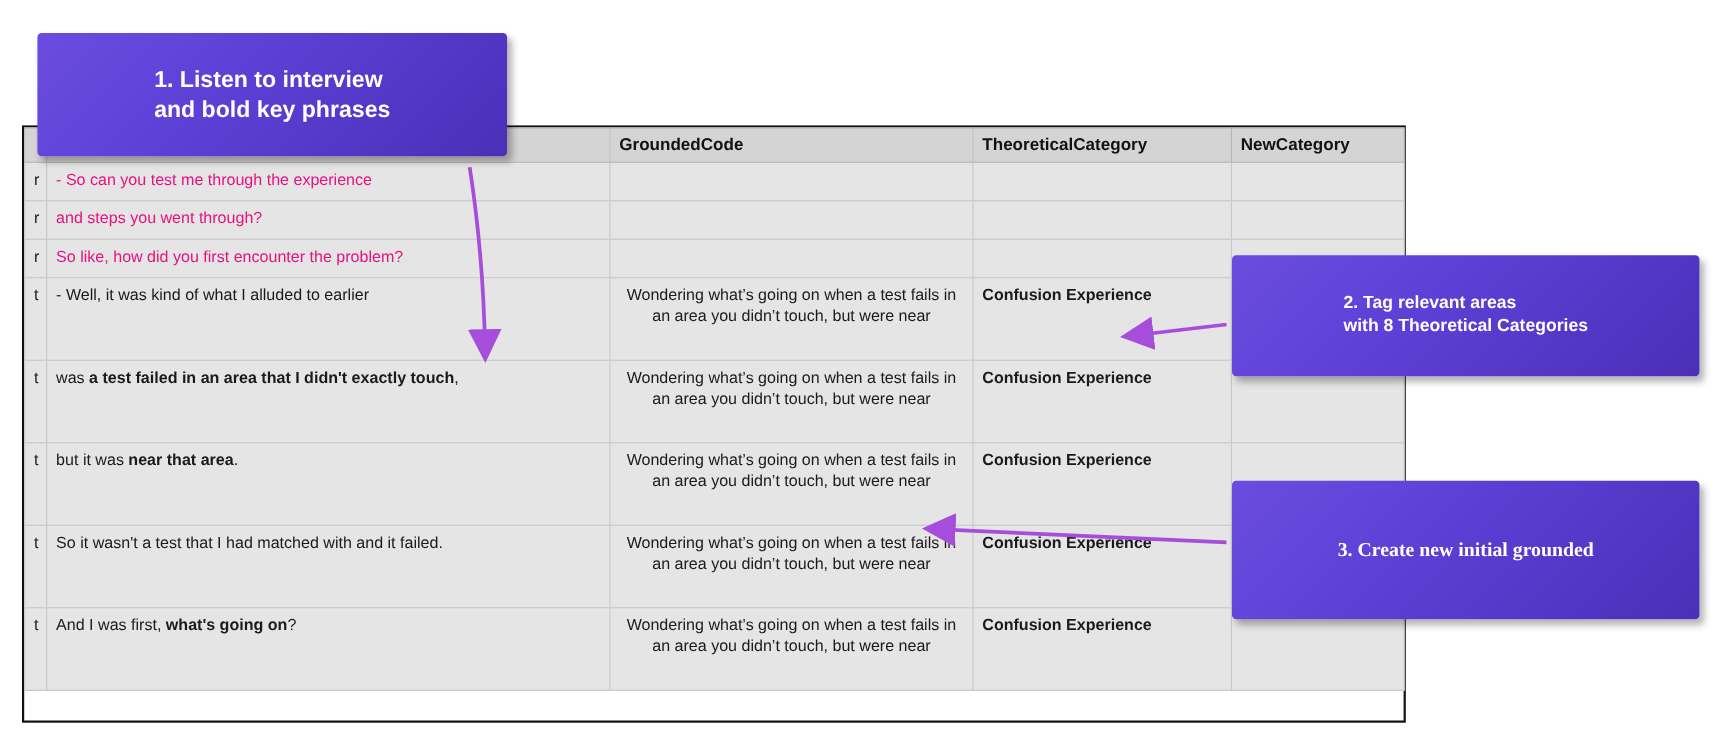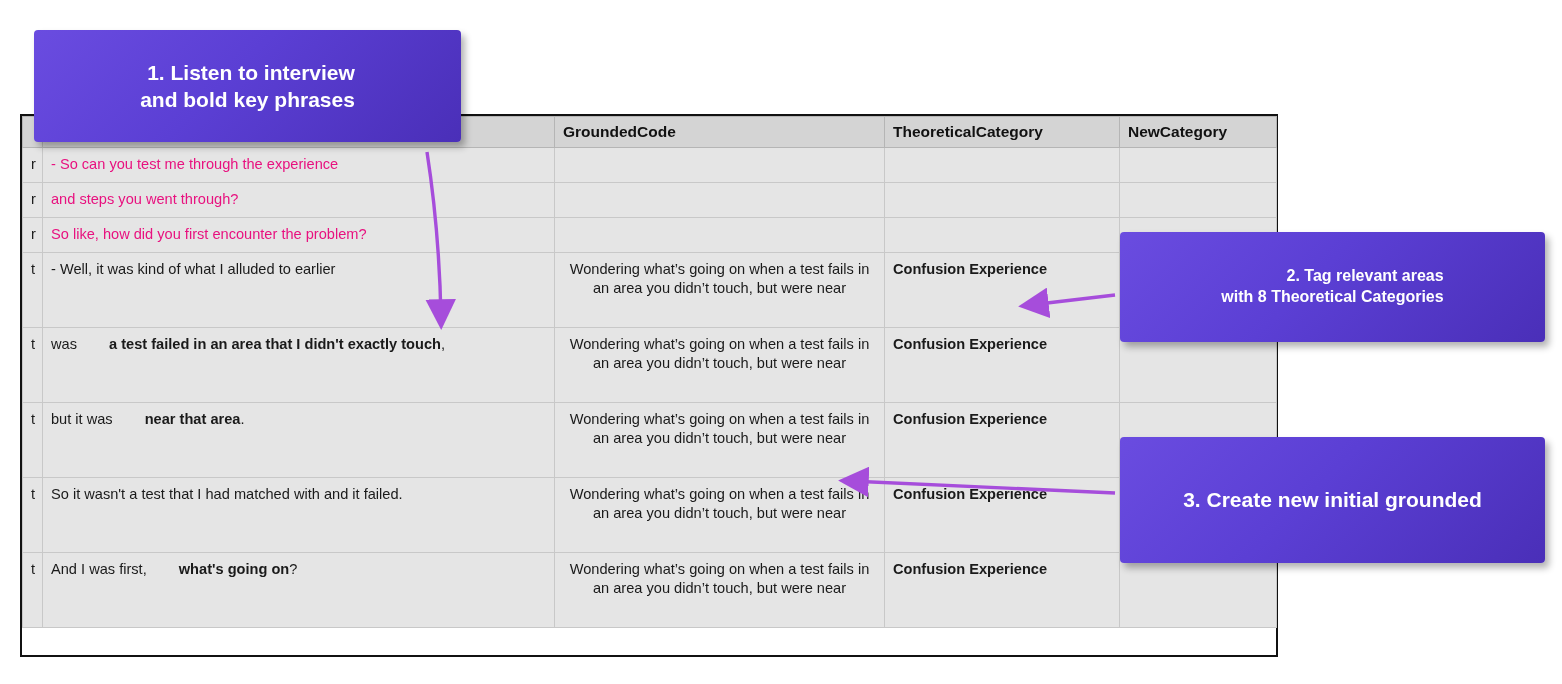--- a/index.html
+++ b/index.html
@@ -65,33 +65,33 @@
     color: #e8117f;
     font-size: 14.6px;
     padding: 7px 2px 7px 4px;
     text-align: left;
     white-space: nowrap;
   }
   td.speaker.dark { color: #1a1a1a; }
   td.text.pink { color: #e8117f; }
   td.theo { font-weight: bold; color: #111111; }
   td.code { color: #1a1a1a; text-align: center; }
-  .b { font-weight: bold; margin-left: 28px; }
+  .b { font-weight: bold; }
 
   
   tr.r-short td { height: 35px; }
   tr.r-tall  td { height: 75px; }
 
   
   .callout {
     position: absolute;
     background: linear-gradient(135deg, #6a4ce0 0%, #5b3fd4 45%, #4a2fb8 100%);
     color: #ffffff;
     font-weight: bold;
-    text-align: right;
+    text-align: left;
     border-radius: 4px;
     box-shadow: 4px 5px 7px rgba(0,0,0,0.30);
     display: flex;
     align-items: center;
     justify-content: center;
     line-height: 1.3;
     padding: 6px 14px;
     box-sizing: border-box;
   }
   #callout-1 {
@@ -100,21 +100,22 @@
     font-size: 21px;
   }
   #callout-2 {
     left: 1120px; top: 232px;
     width: 425px; height: 110px;
     font-size: 16px;
   }
   #callout-3 {
     left: 1120px; top: 437px;
     width: 425px; height: 126px;
-    font-size: 21px;
+    font-size: 18px;
+    font-family: Liberation Serif, serif;
   }
 
   
   #arrows {
     position: absolute;
     left: 0; top: 0;
     width: 1562px; height: 684px;
     pointer-events: none;
   }
 </style>

